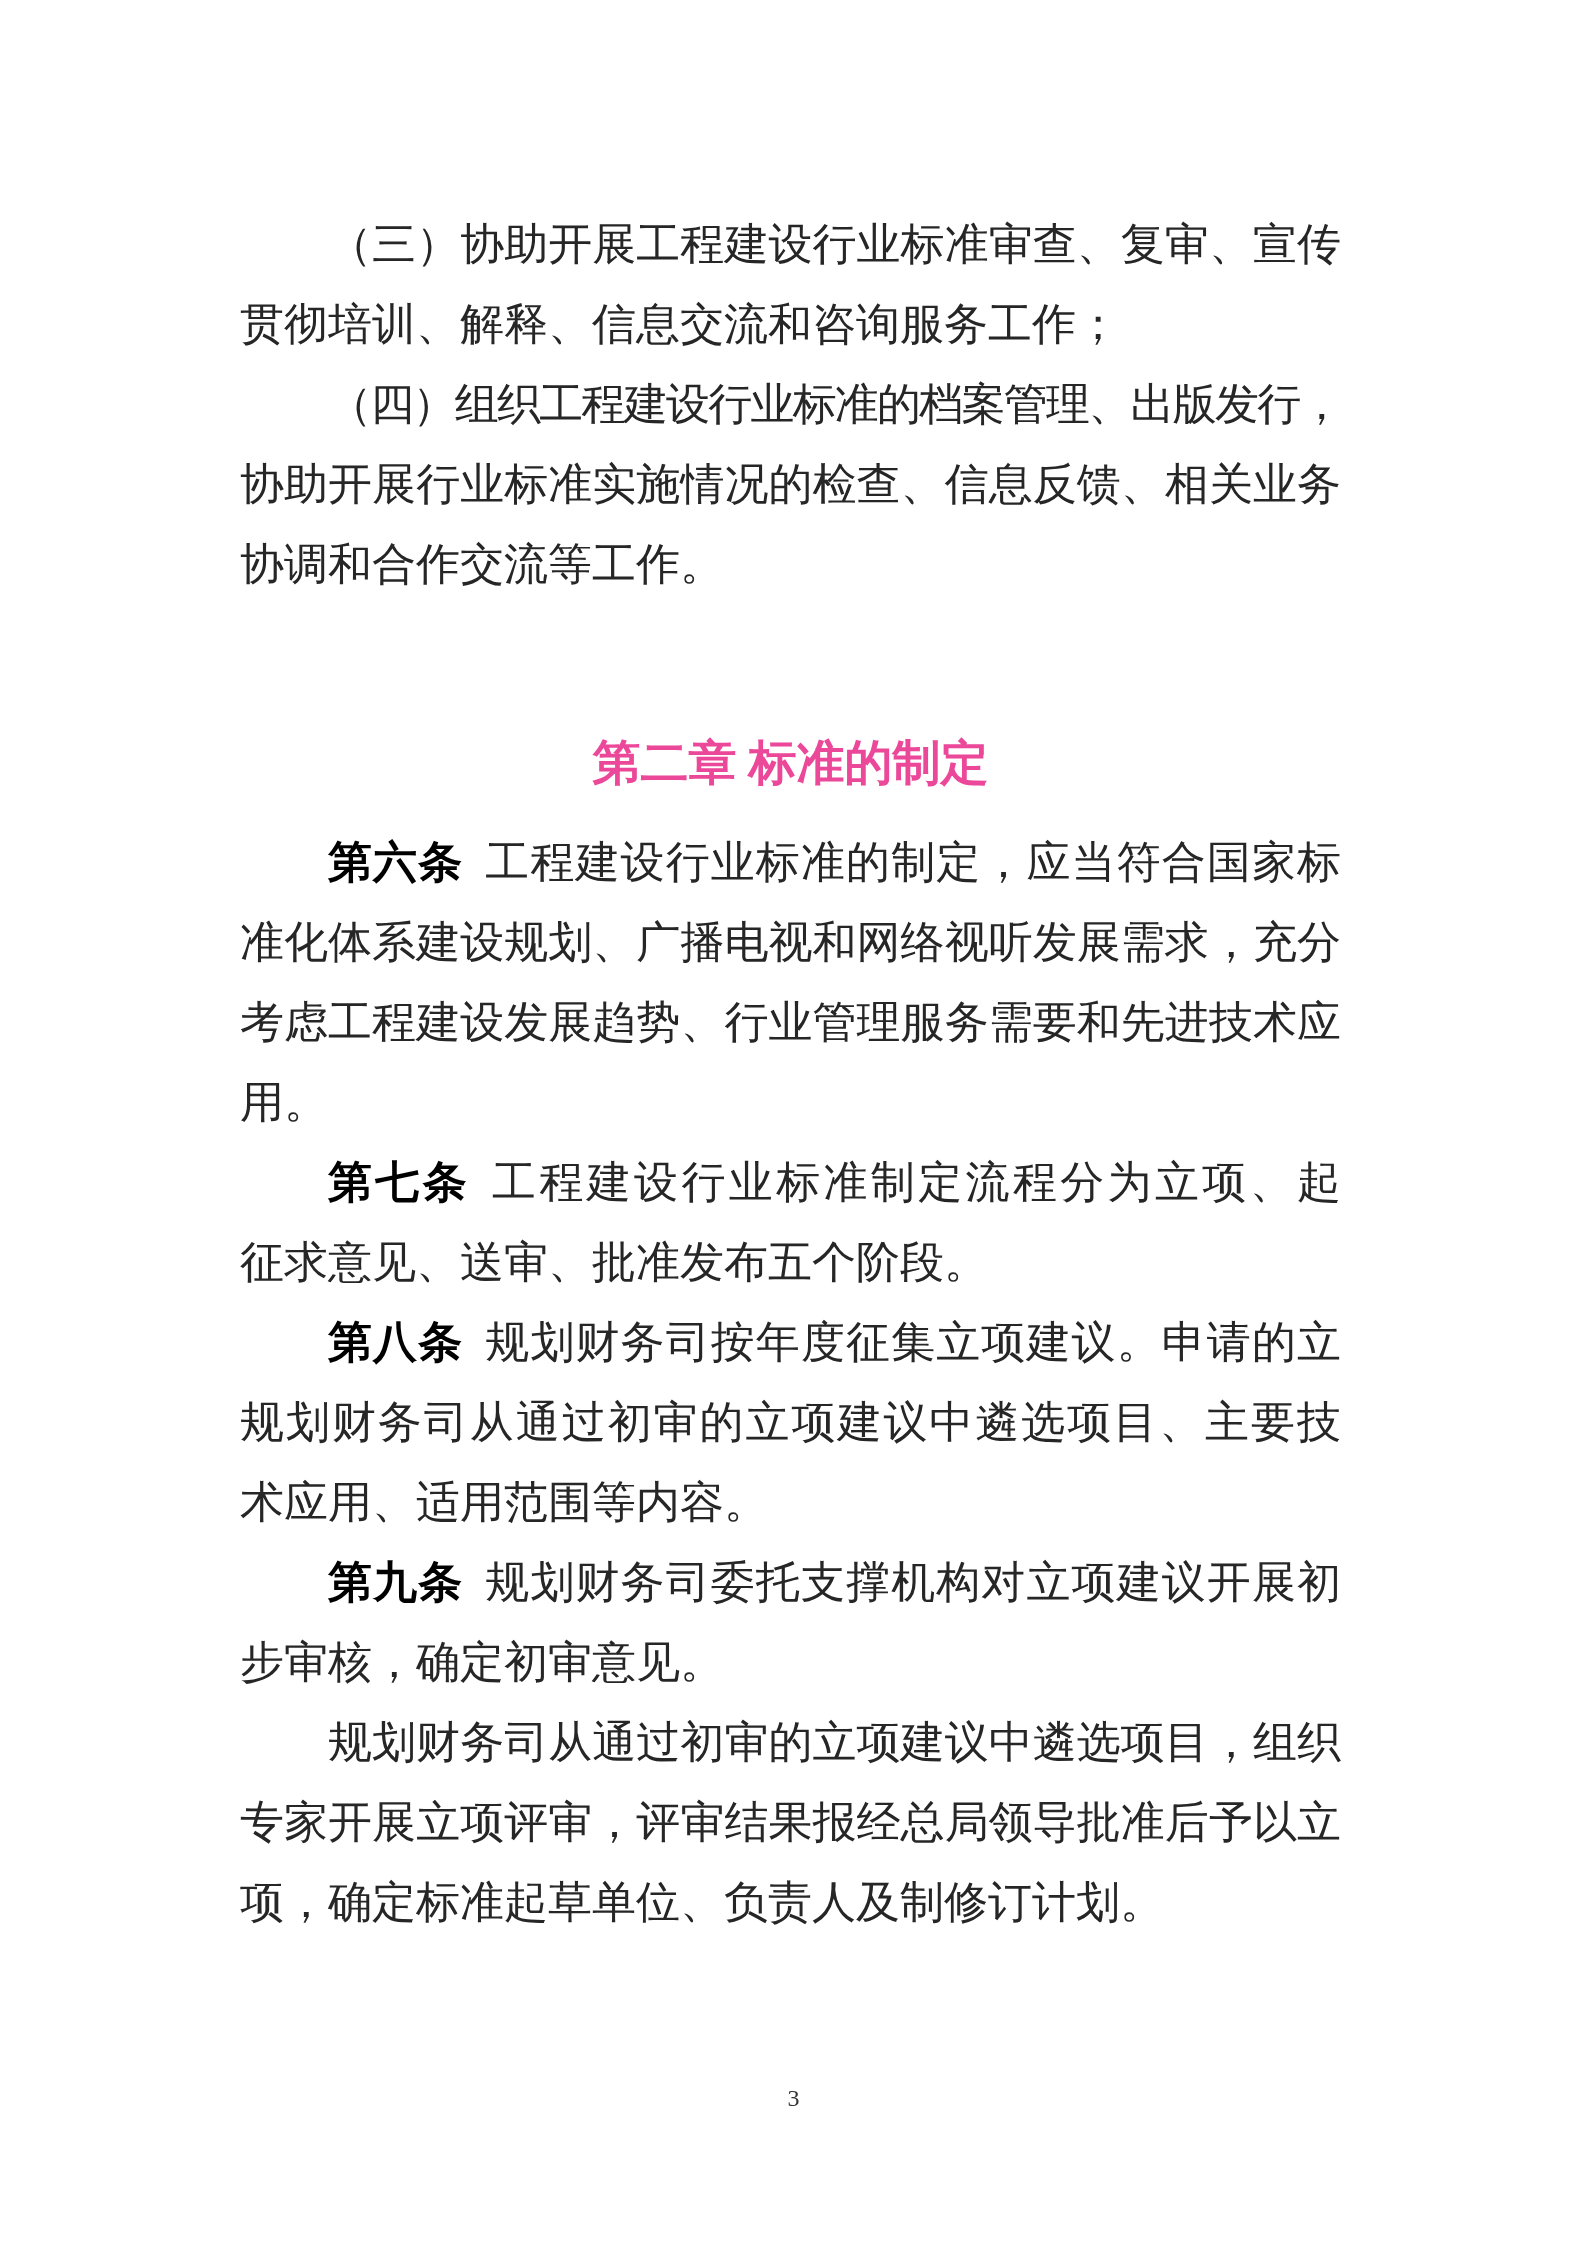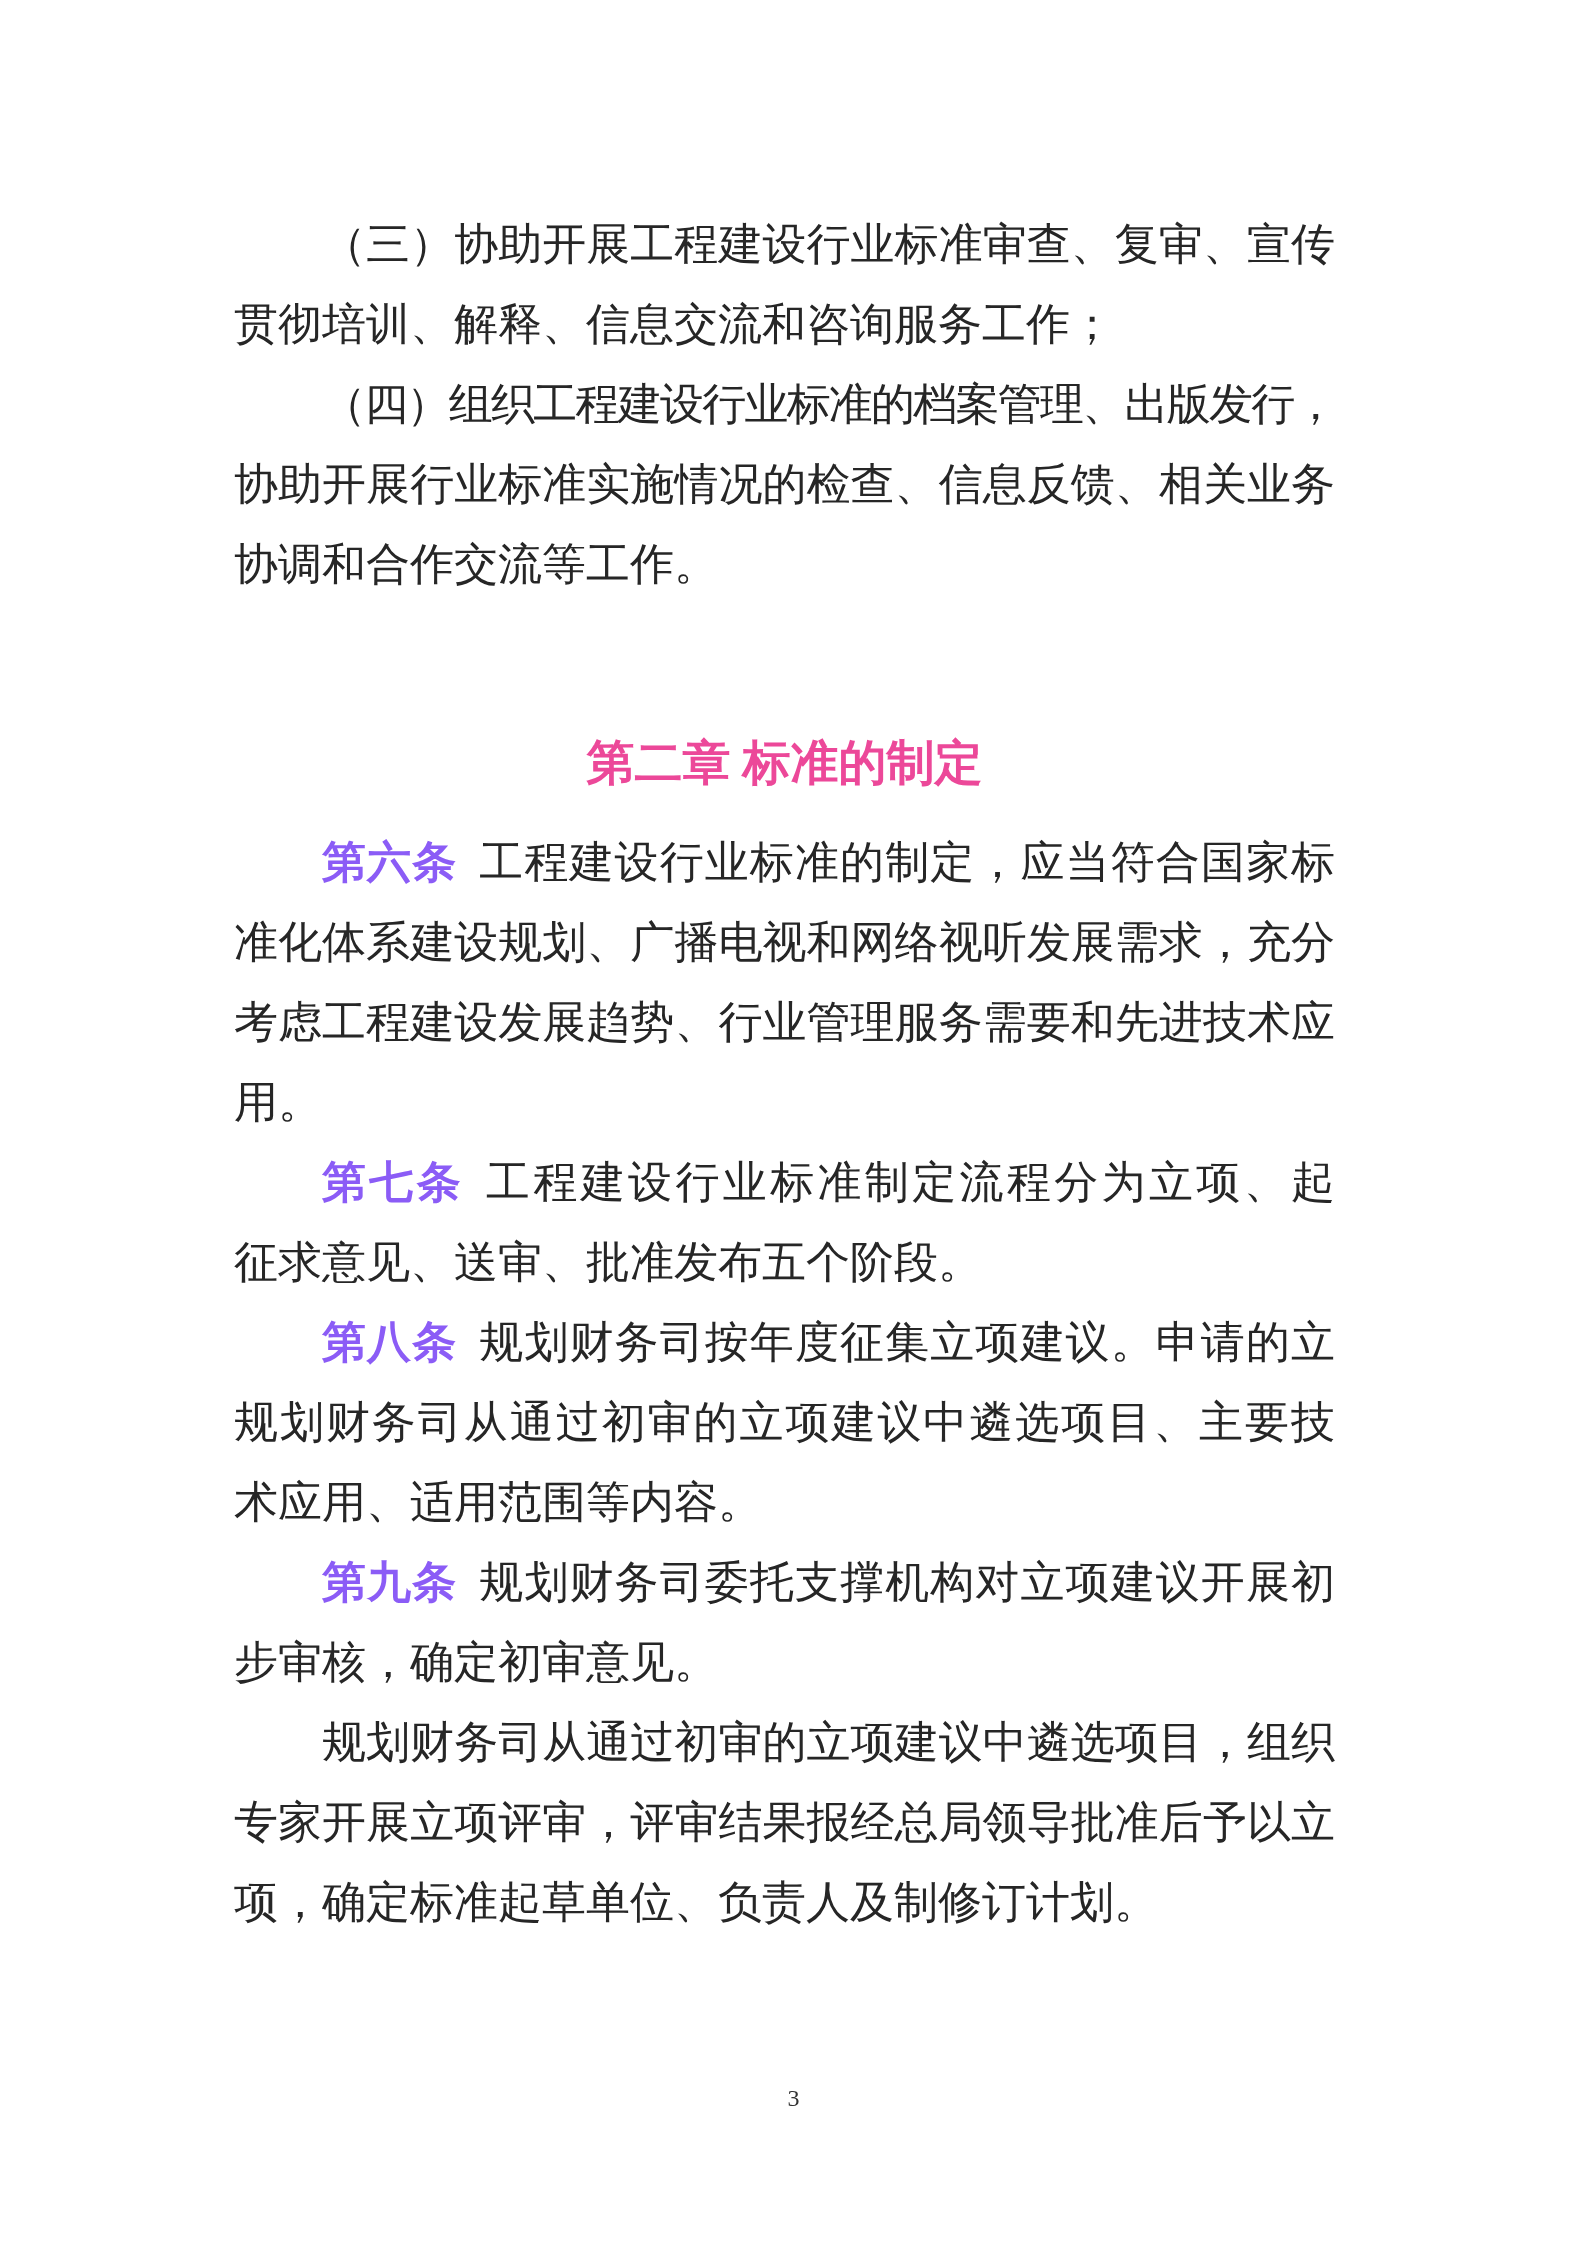--- a/index.html
+++ b/index.html
@@ -11,21 +11,21 @@
     position: relative;
     width: 1587px;
     height: 2245px;
     background: #ffffff;
     font-family: "Liberation Serif", serif;
     color: #262626;
     overflow: hidden;
   }
   .doc-body {
     position: absolute;
-    left: 234px;
+    left: 240px;
     top: 205px;
     width: 1101px;
   }
   .line {
     height: 80px;
     line-height: 80px;
     font-size: 44px;
     overflow: hidden;
   }
   .line.first {
@@ -33,21 +33,21 @@
   }
   .line.full {
     text-align: justify;
     text-align-last: justify;
   }
   .line.tight {
     letter-spacing: -2.5px;
   }
   .lead {
     font-weight: bold;
-    color: #8b5cf6;
+    color: #000000;
     margin-right: 22px;
   }
   .chapter-heading {
     height: 80px;
     line-height: 80px;
     margin: 118px 0 20px 0;
     text-align: center;
     font-size: 48px;
     font-weight: bold;
     color: #ec4899;

